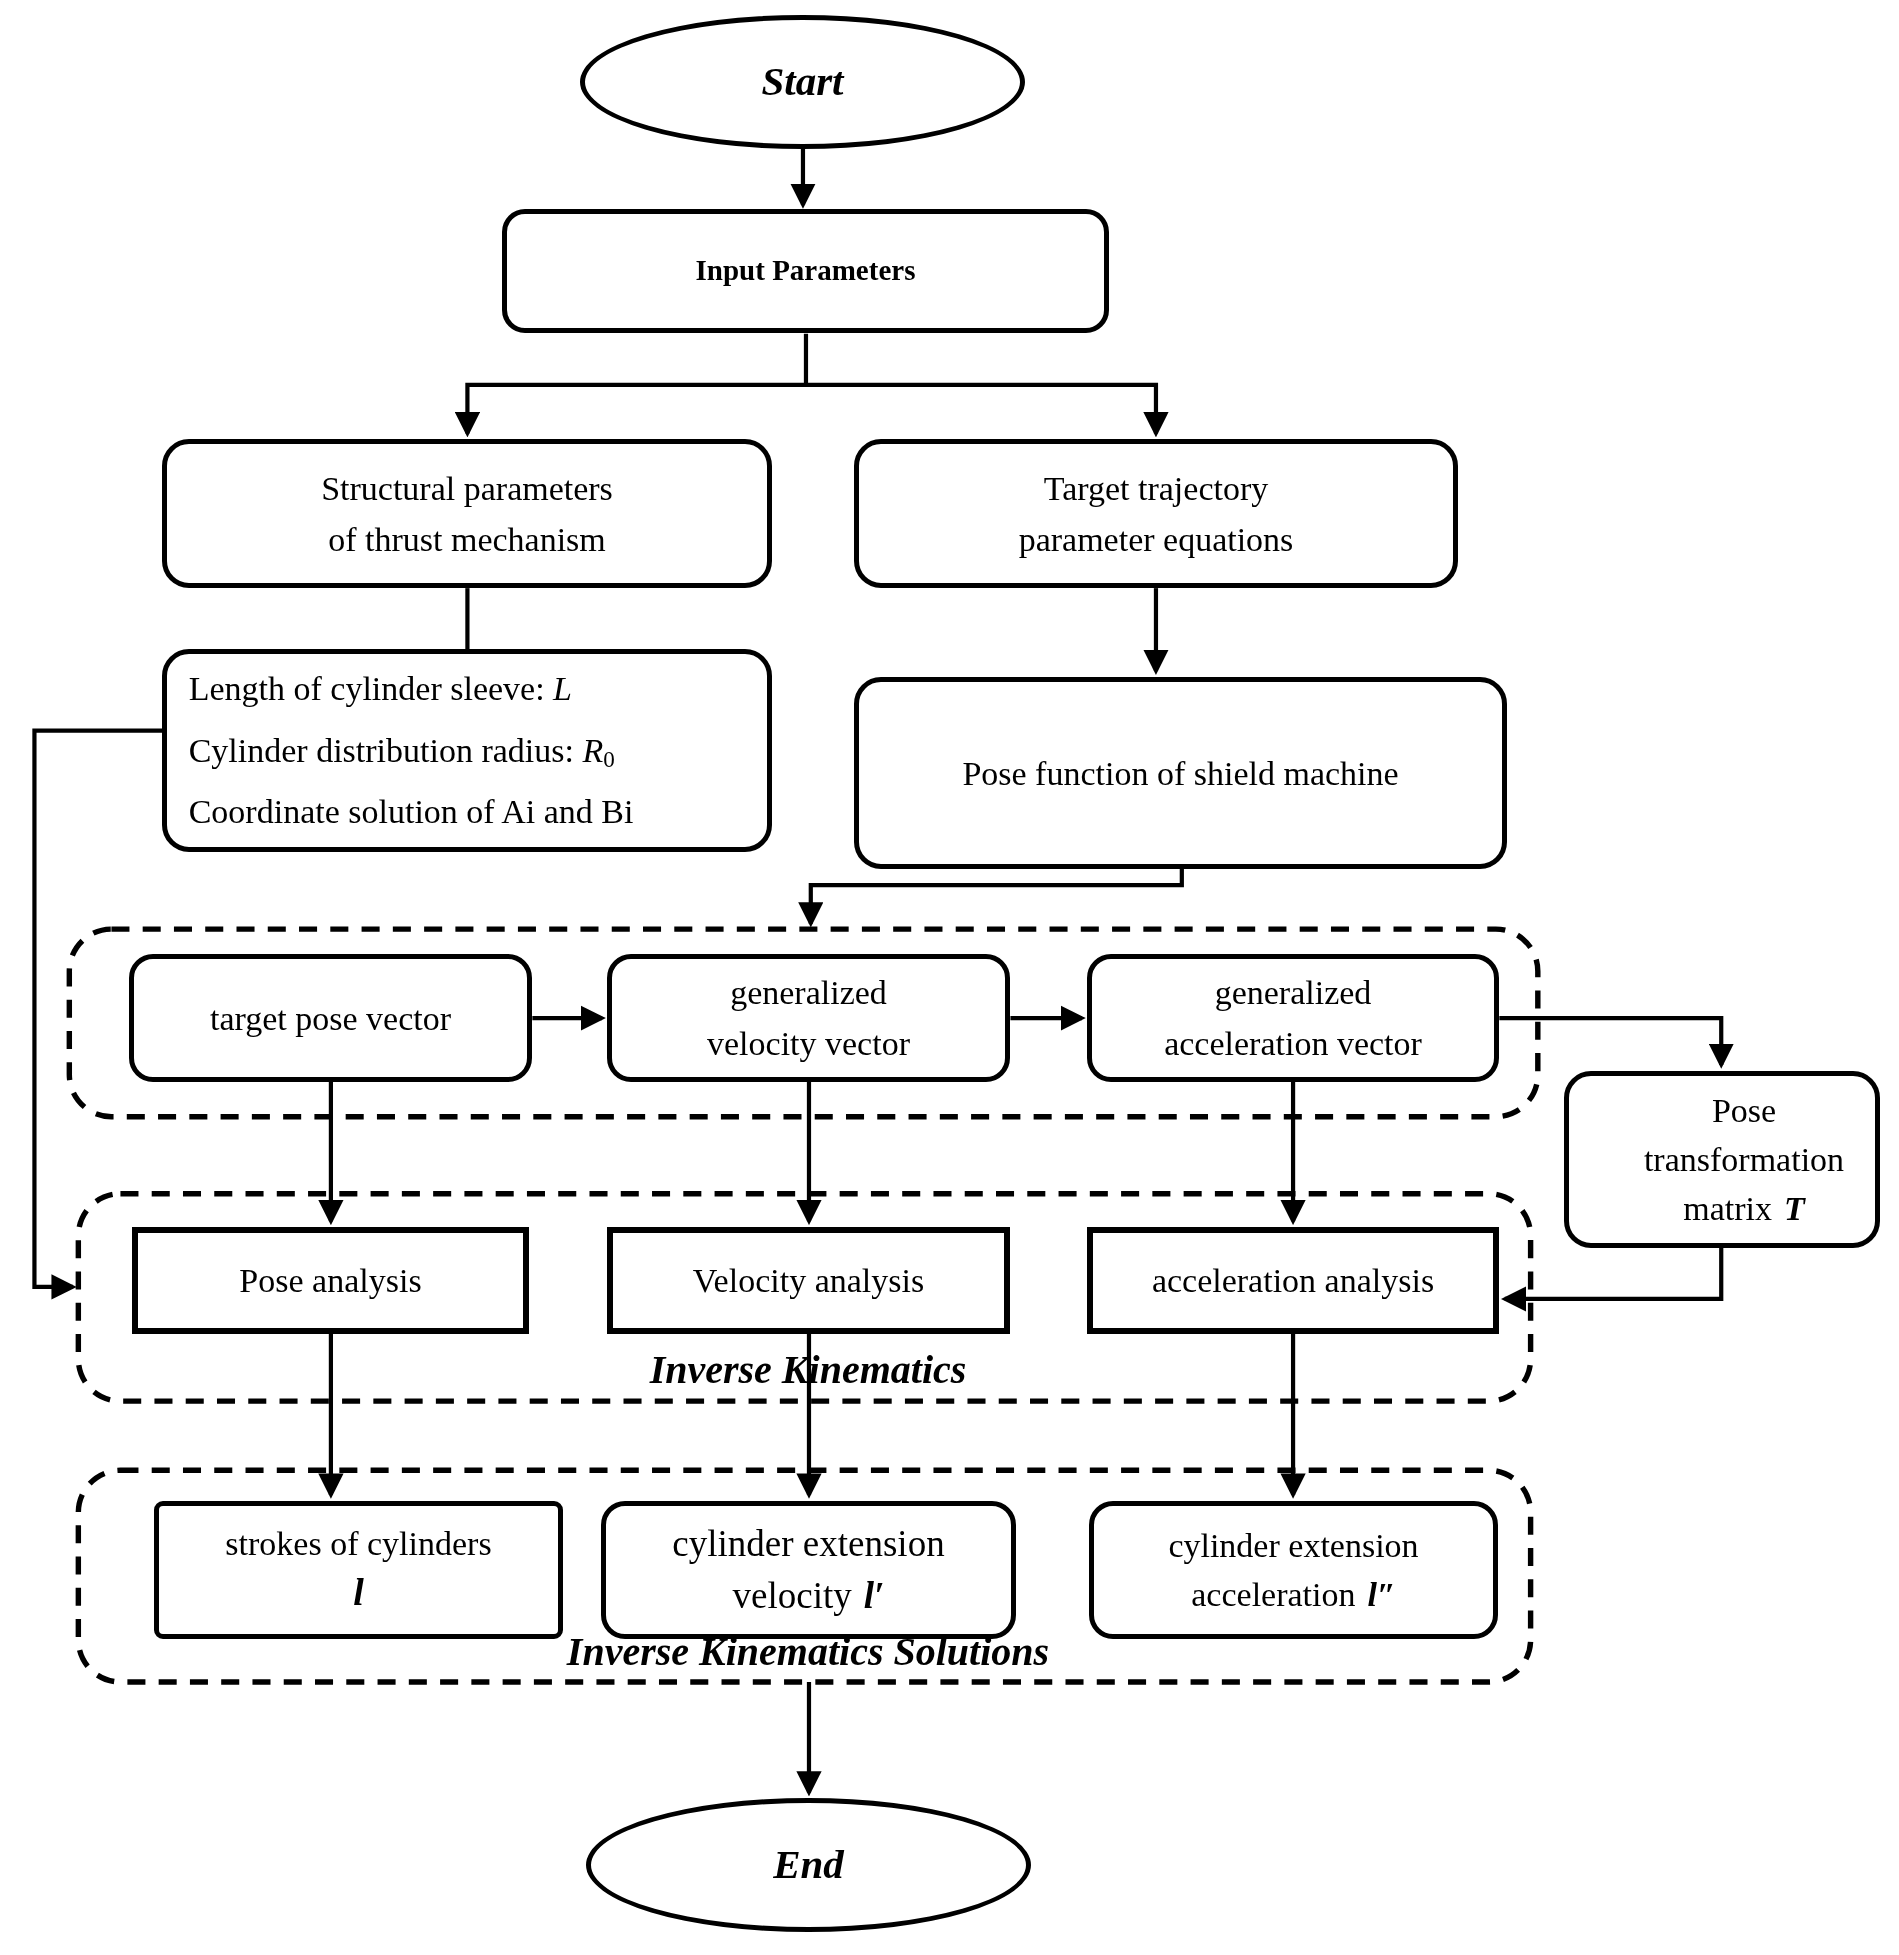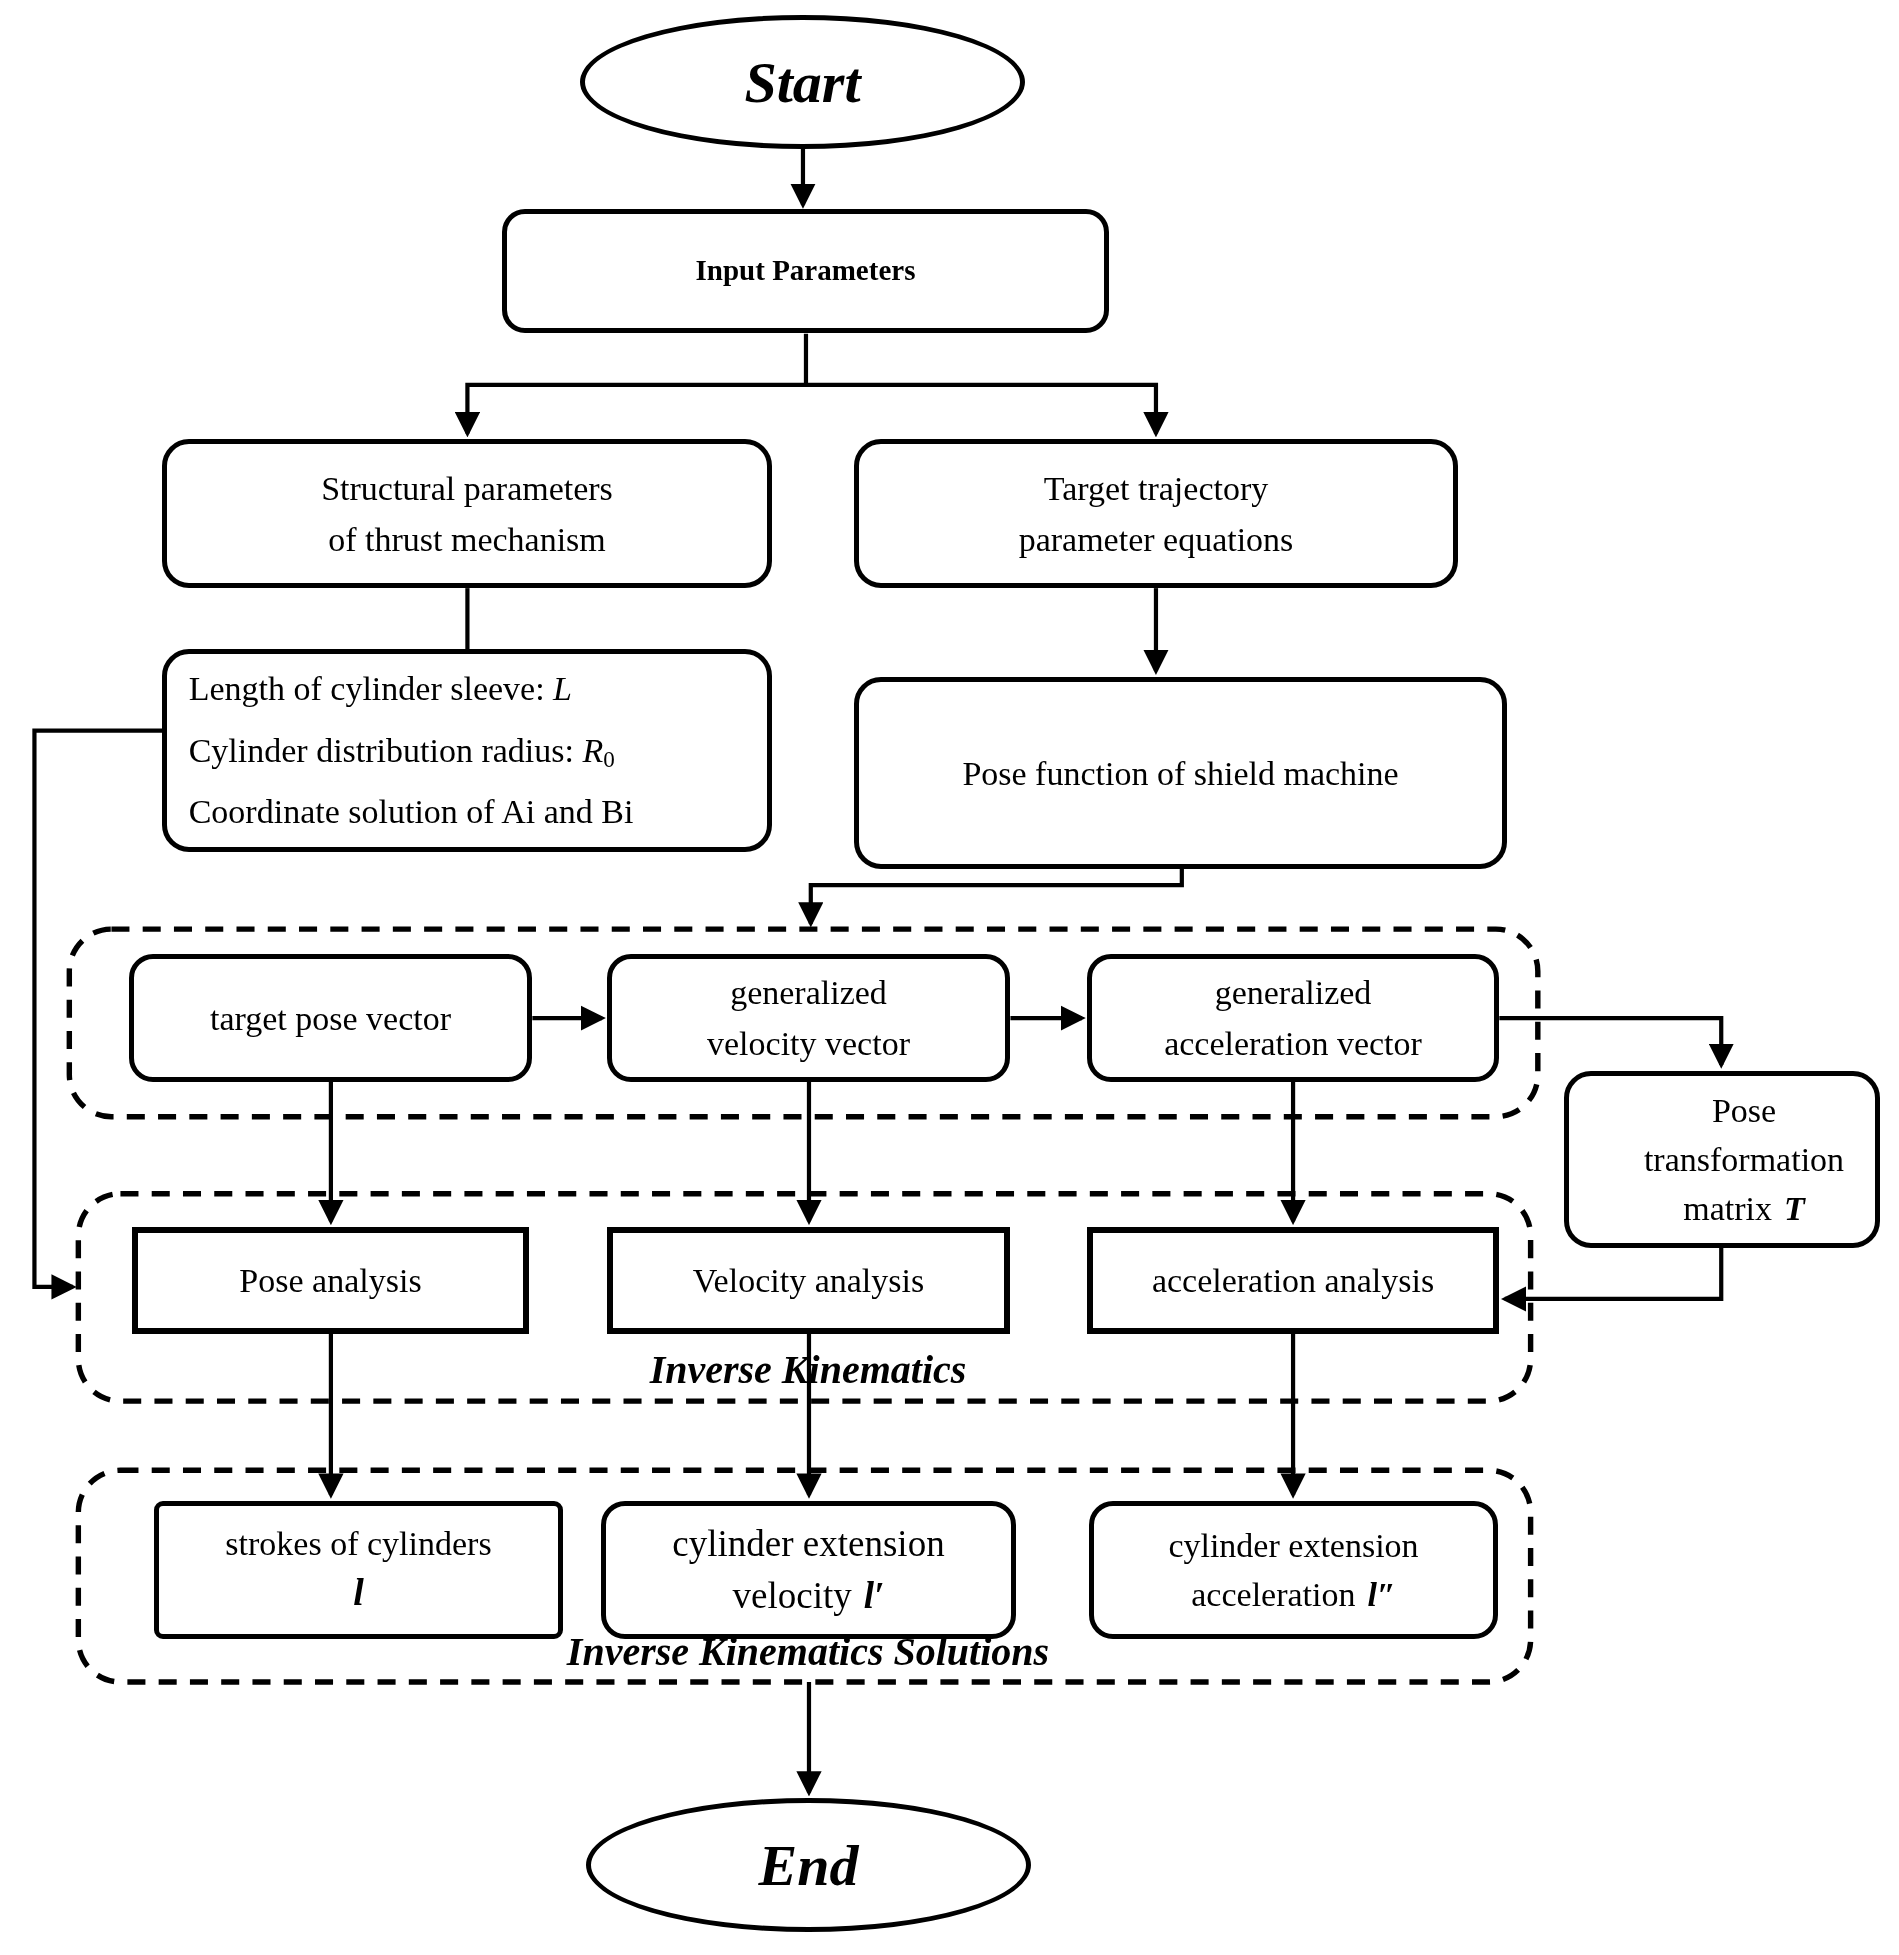--- a/index.html
+++ b/index.html
@@ -4,21 +4,21 @@
 <style>
   html,body{margin:0;padding:0;background:#ffffff;}
   #canvas{position:relative;width:1900px;height:1955px;background:#ffffff;overflow:hidden;
           font-family:"Liberation Serif","DejaVu Serif",serif;color:#000;}
   #wires{position:absolute;left:0;top:0;width:1900px;height:1955px;}
   .node{position:absolute;box-sizing:border-box;border:5.4px solid #000;background:#fff;
         display:flex;flex-direction:column;align-items:center;justify-content:center;
         text-align:center;font-size:34px;line-height:1.5;}
   .rounded{border-radius:27px;}
   .rect{border-radius:0;border-width:6px;}
-  .ellipse{border-radius:50%;font-size:58px;font-weight:bold;font-style:italic;}
+  .ellipse{border-radius:50%;font-size:41px;font-weight:bold;font-style:italic;}
   .big{font-size:29px;font-weight:bold;}
   .left-align{align-items:flex-start;text-align:left;padding:0 21.7px;line-height:1.82;}
   .var{font-style:italic;}
   .bvar{font-style:italic;font-weight:bold;}
   .gap{margin-left:12px;}
   .sub{font-size:0.68em;vertical-align:-0.22em;font-style:normal;}
   .lline{white-space:pre;}
   .seclabel{position:absolute;left:82px;width:1452px;text-align:center;
             font-weight:bold;font-style:italic;font-size:40px;}
   svg .wire{fill:none;stroke:#000;stroke-width:7;}

